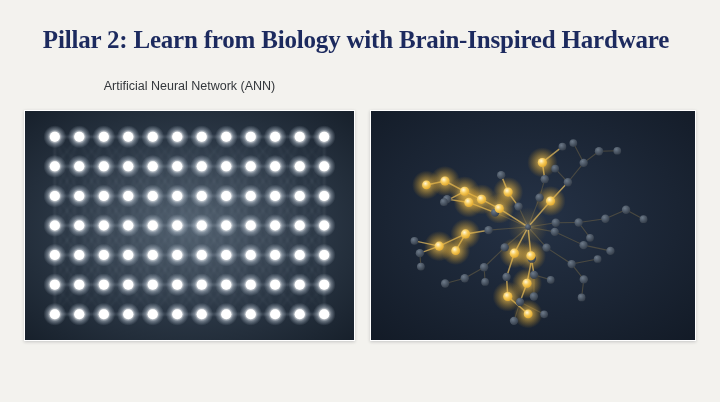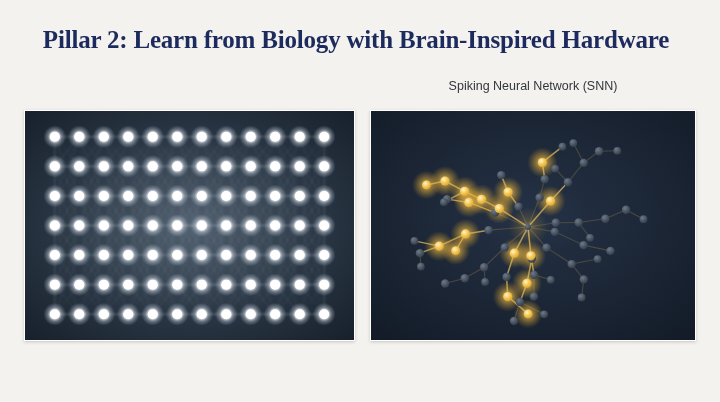--- a/index.html
+++ b/index.html
@@ -75,22 +75,22 @@
   }
   .caption .hl { color: #b2903c; }
 </style>
 </head>
 <body>
 
 <div id="slide">
 
   <div class="slide-title">Pillar 2: Learn from Biology with Brain-Inspired Hardware</div>
 
-
-  <div class="panel-caption right">Spiking Neural Network (SNN)</div>
+  <div class="panel-caption left">Artificial Neural Network (ANN)</div>
+
 
   <div class="panel ann">
     <svg viewBox="0 0 331 231" preserveAspectRatio="none">
       <defs>
         <radialGradient id="annBg" cx="50%" cy="50%" r="72%">
           <stop offset="0%" stop-color="#51606f"></stop>
           <stop offset="55%" stop-color="#2a3644"></stop>
           <stop offset="100%" stop-color="#161f2a"></stop>
         </radialGradient>
         <radialGradient id="annGlow" cx="50%" cy="50%" r="50%">

